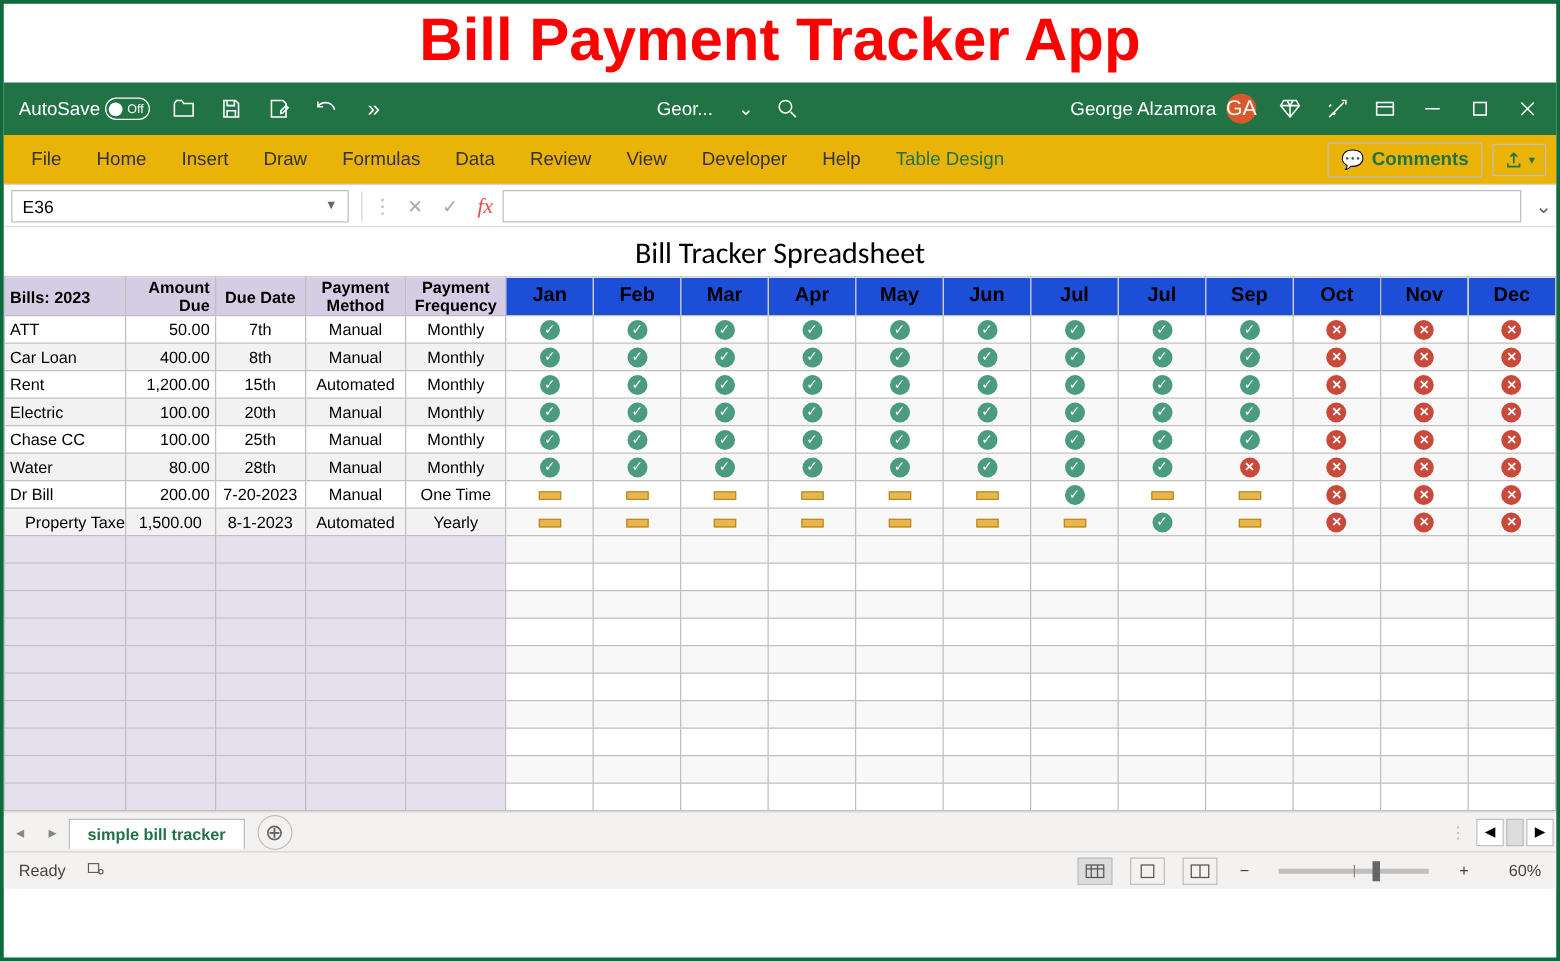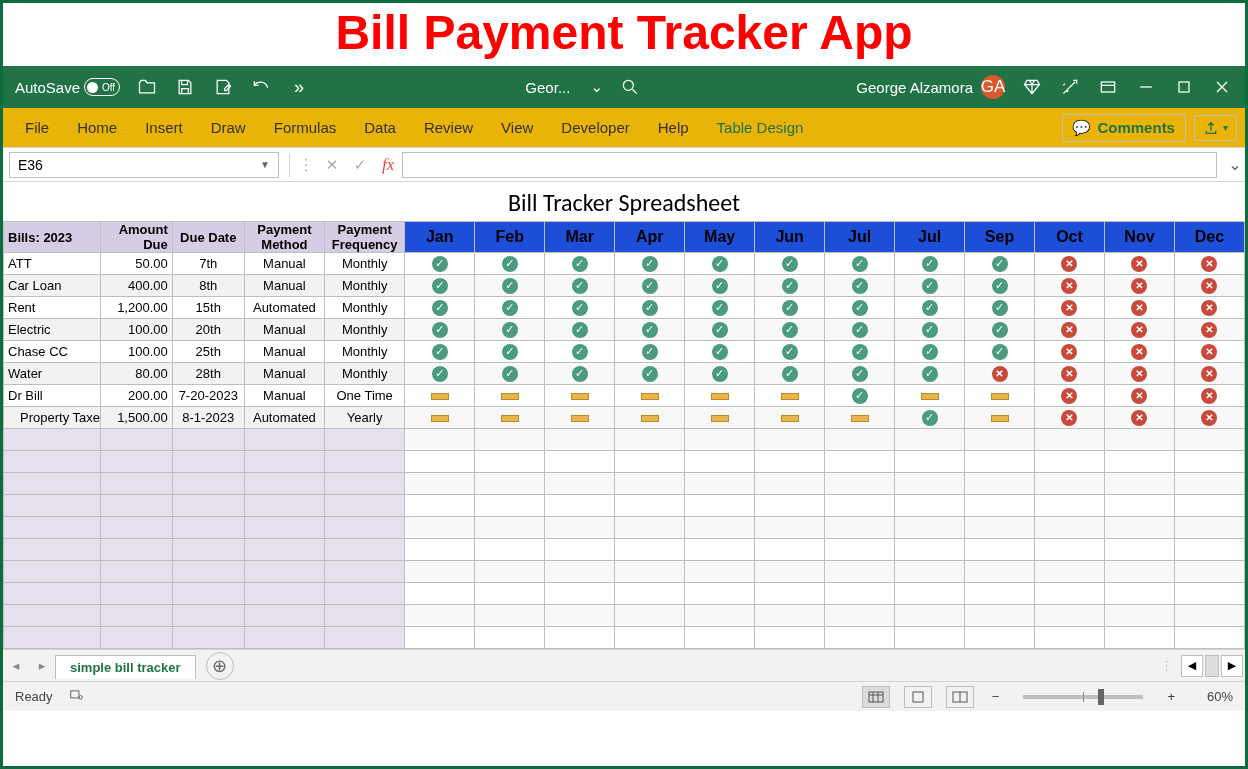--- a/index.html
+++ b/index.html
@@ -341,21 +341,21 @@
           <td class="col-month status-cell"><span class="icon-dash"></span></td>
           <td class="col-month status-cell"><span class="icon-check">✓</span></td>
           <td class="col-month status-cell"><span class="icon-dash"></span></td>
           <td class="col-month status-cell"><span class="icon-dash"></span></td>
           <td class="col-month status-cell"><span class="icon-x">✕</span></td>
           <td class="col-month status-cell"><span class="icon-x">✕</span></td>
           <td class="col-month status-cell"><span class="icon-x">✕</span></td>
         </tr>
         <tr class="odd">
           <td class="col-name info" style="text-align: right; padding-left: 16px;">Property Taxes</td>
-          <td class="col-amt info" style="text-align: right; margin-top: 19px;">1,500.00</td>
+          <td class="col-amt info" style="text-align: center; margin-top: 19px;">1,500.00</td>
           <td class="col-due info" style="text-align: center;">8-1-2023</td>
           <td class="col-method info" style="text-align: center;">Automated</td>
           <td class="col-freq info" style="text-align: center;">Yearly</td>
           <td class="col-month status-cell"><span class="icon-dash"></span></td>
           <td class="col-month status-cell"><span class="icon-dash"></span></td>
           <td class="col-month status-cell"><span class="icon-dash"></span></td>
           <td class="col-month status-cell"><span class="icon-dash"></span></td>
           <td class="col-month status-cell"><span class="icon-dash"></span></td>
           <td class="col-month status-cell"><span class="icon-dash"></span></td>
           <td class="col-month status-cell"><span class="icon-dash"></span></td>

